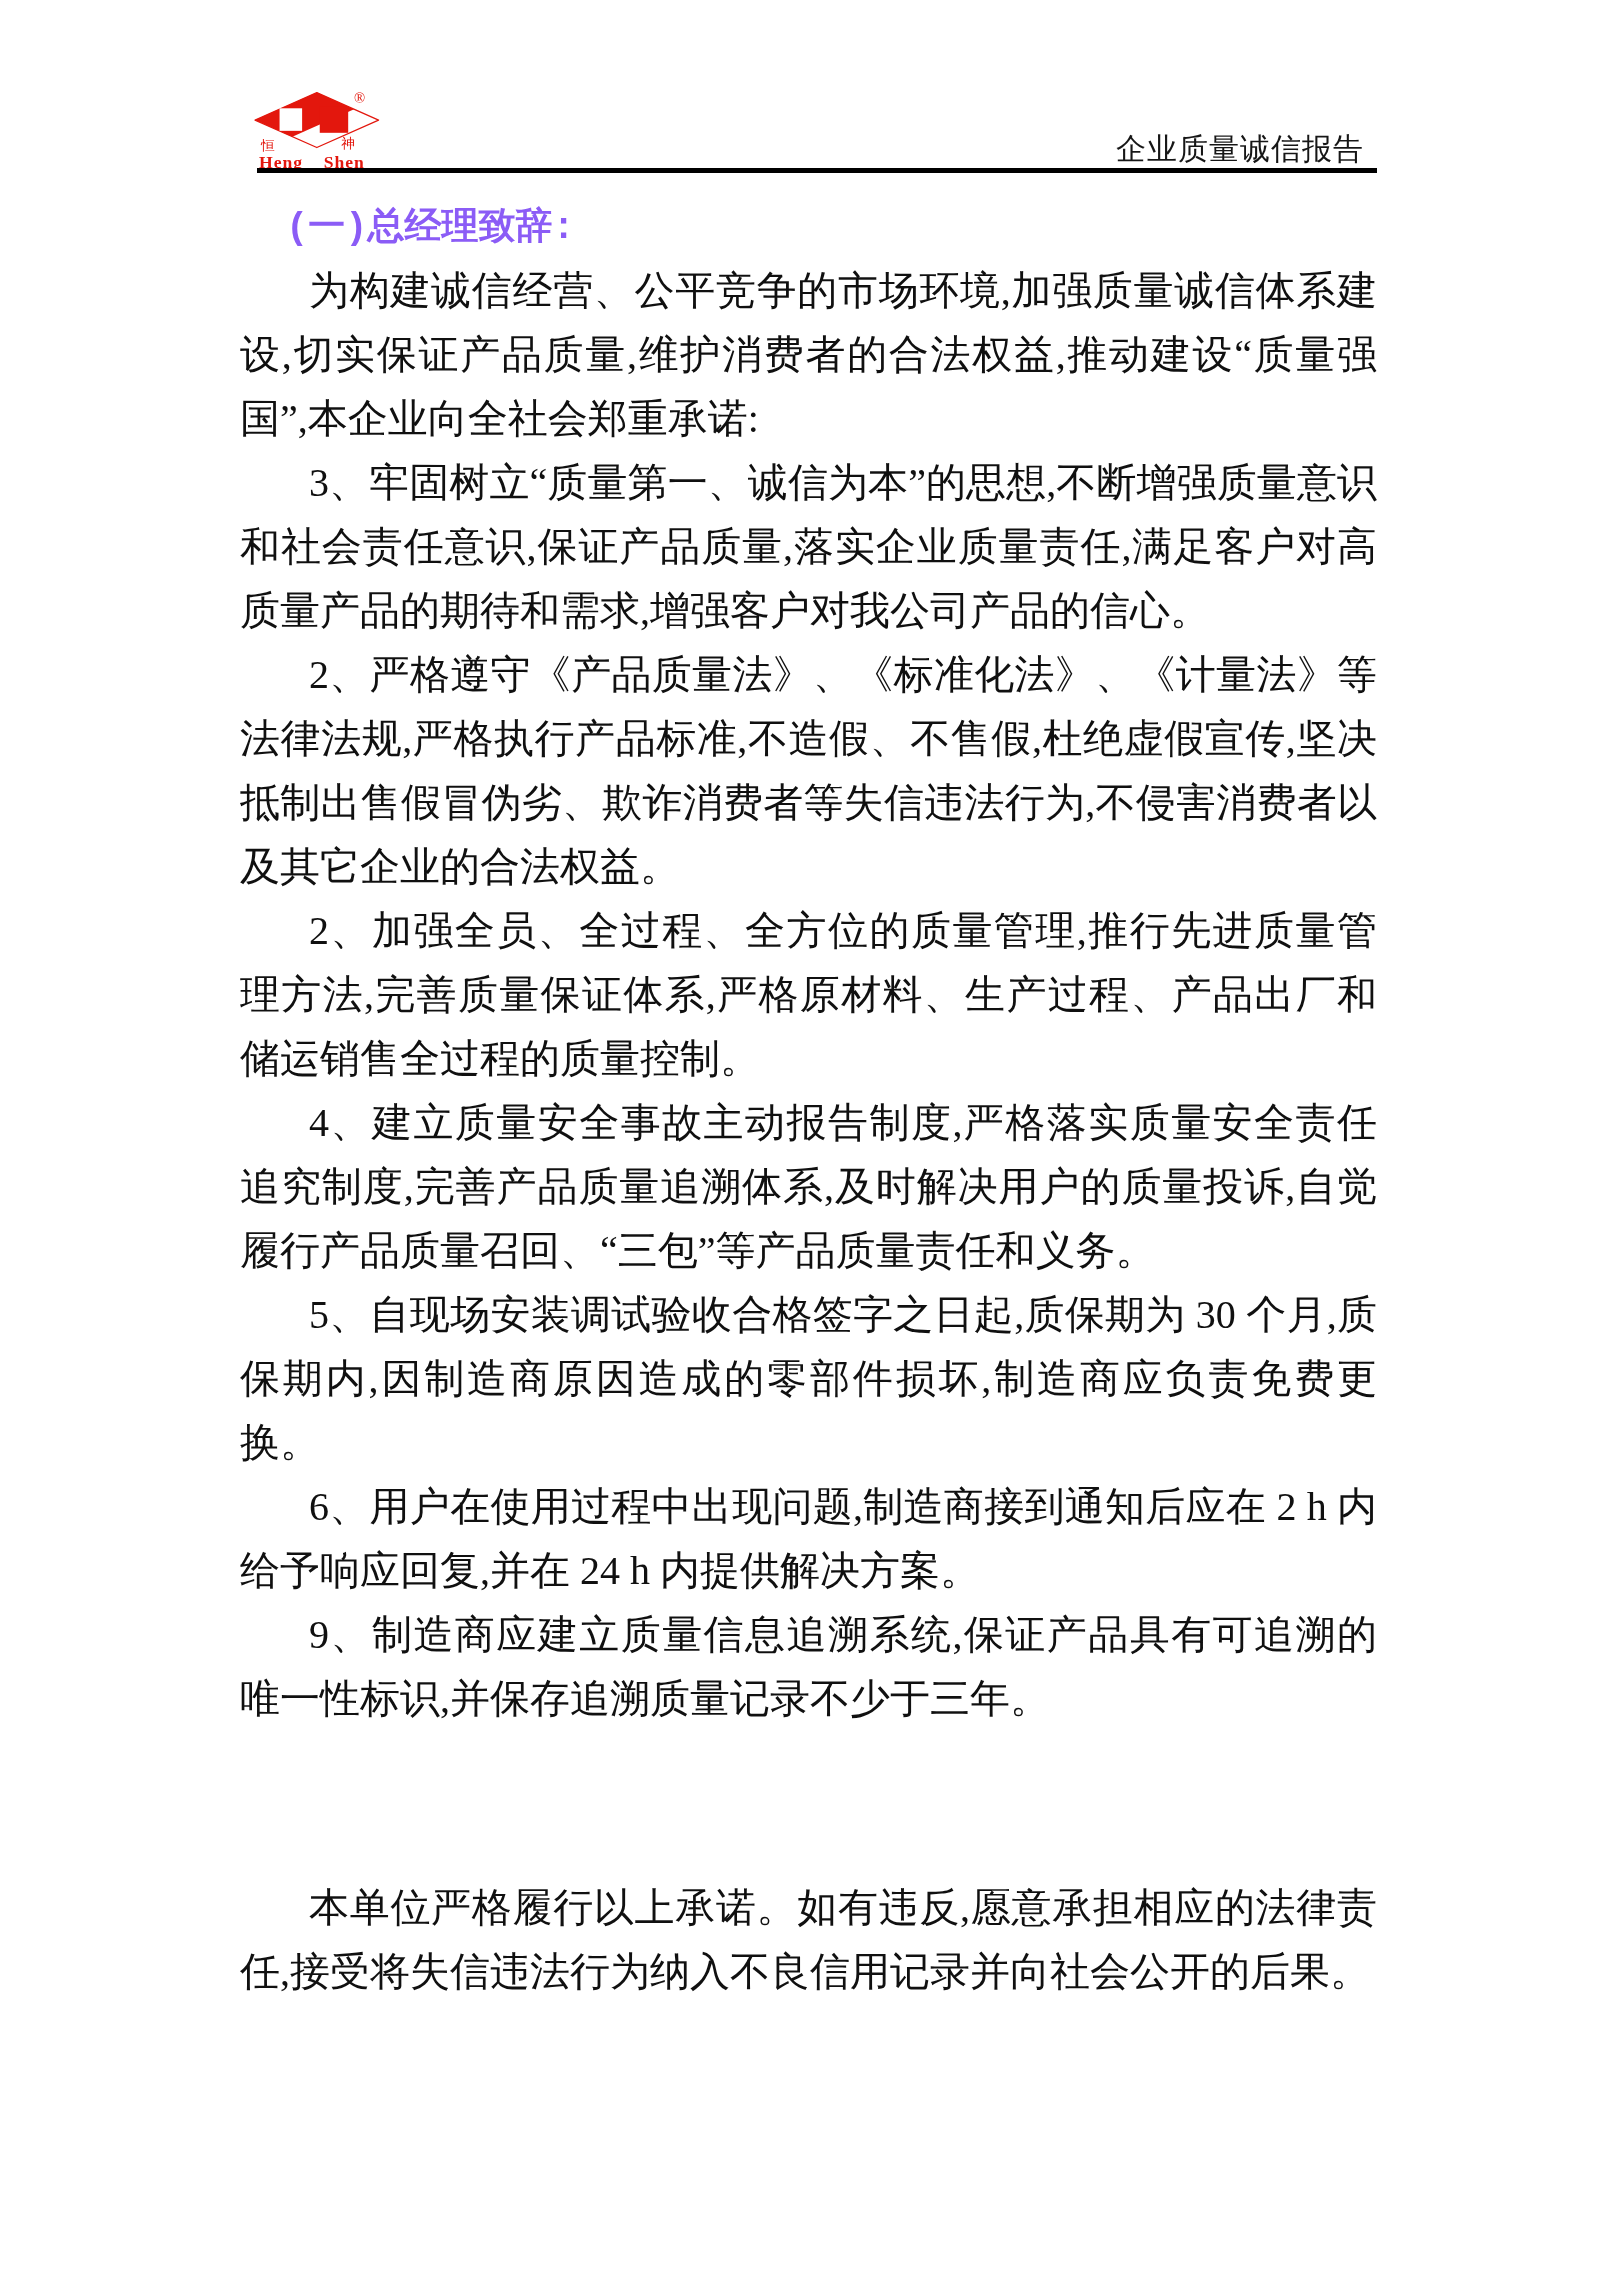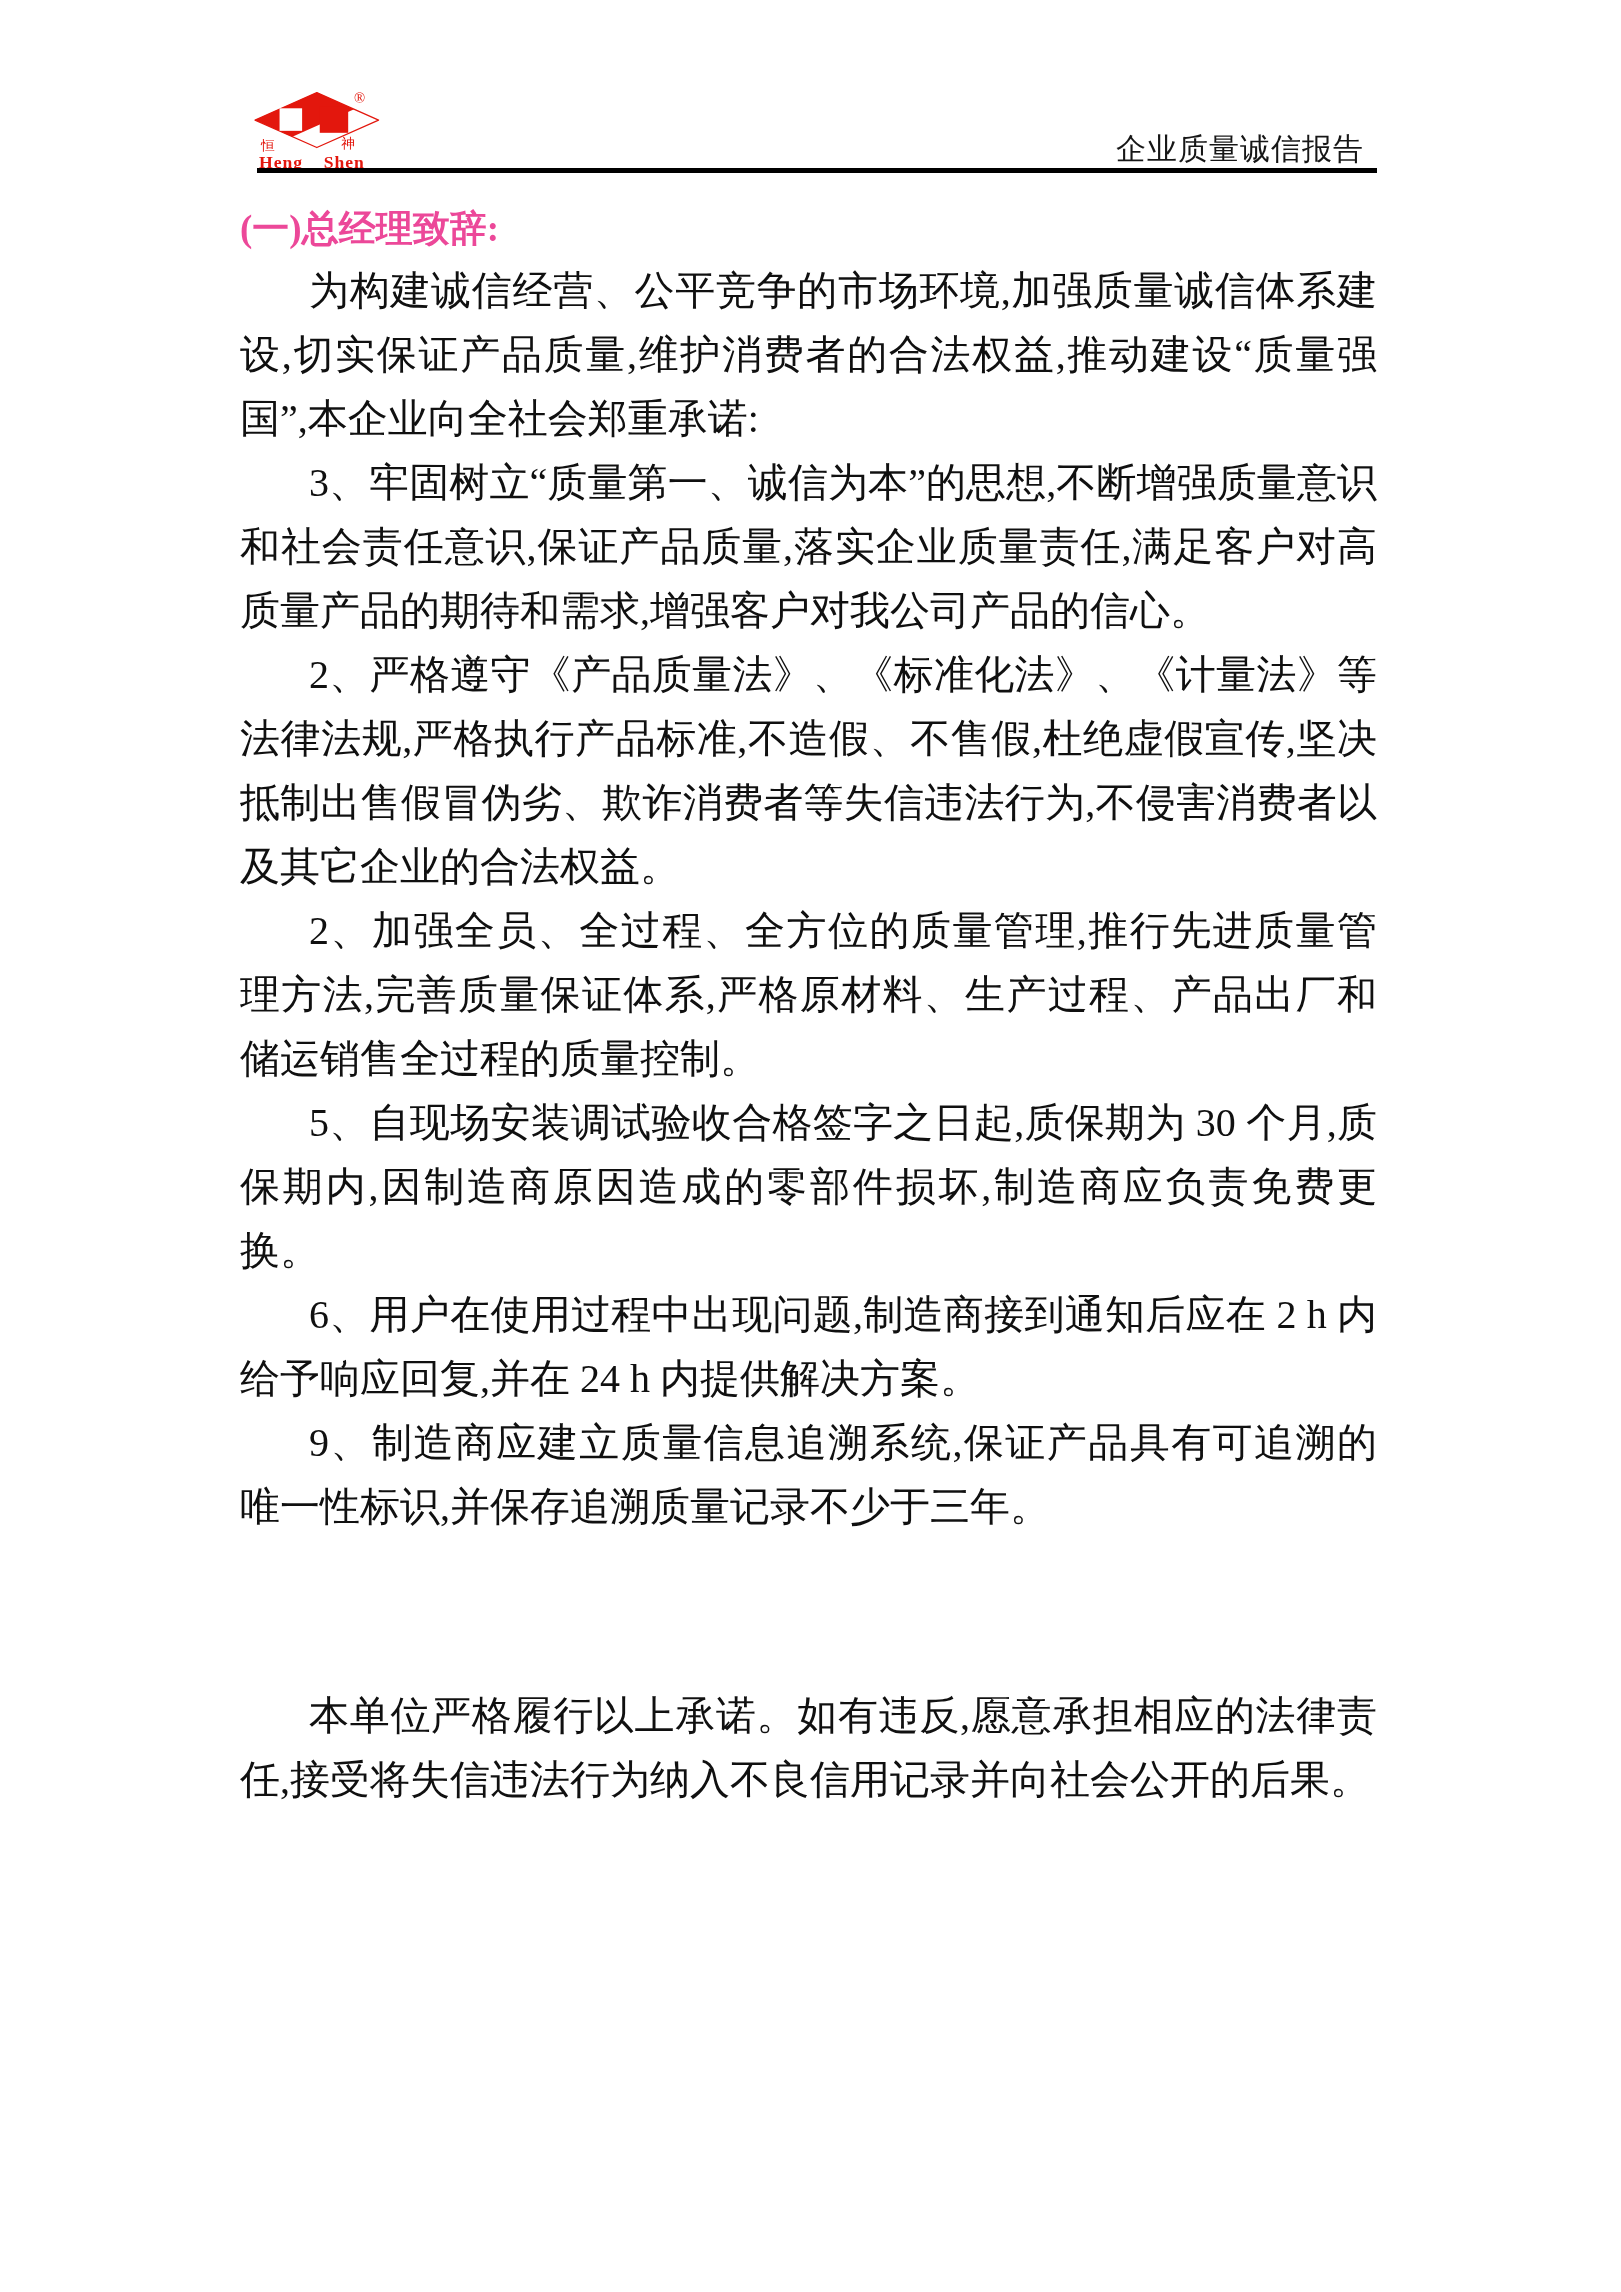--- a/index.html
+++ b/index.html
@@ -45,27 +45,28 @@
   }
 
   
   .content {
     position: absolute;
     left: 240px;
     top: 206px;
     width: 1137px;
   }
   .section-title {
-    font-family: Liberation Serif, serif;
+    font-family: Liberation Mono, monospace;
     font-weight: 700;
     font-size: 37px;
     line-height: 45px;
-    color: #ec4899;
+    color: #8b5cf6;
     margin-bottom: 7.8px;
     white-space: nowrap;
+    margin-left: 46px;
   }
   .para {
     font-size: 40px;
     line-height: 64px;
     text-indent: 69px;
     text-align: justify;
     text-justify: inter-ideograph;
     color: #101010;
   }
   .closing { margin-top: 145px; }
@@ -112,20 +113,21 @@
     <div class="header-rule"></div>
   </div>
 
   <div class="content">
     <h2 class="section-title">(一)总经理致辞:</h2>
     <div>
         <p class="para">为构建诚信经营、公平竞争的市场环境,加强质量诚信体系建设,切实保证产品质量,维护消费者的合法权益,推动建设“质量强国”,本企业向全社会郑重承诺:</p>
         <p class="para">3、牢固树立“质量第一、诚信为本”的思想,不断增强质量意识和社会责任意识,保证产品质量,落实企业质量责任,满足客户对高质量产品的期待和需求,增强客户对我公司产品的信心。</p>
         <p class="para">2、严格遵守《产品质量法》、《标准化法》、《计量法》等法律法规,严格执行产品标准,不造假、不售假,杜绝虚假宣传,坚决抵制出售假冒伪劣、欺诈消费者等失信违法行为,不侵害消费者以及其它企业的合法权益。</p>
         <p class="para">2、加强全员、全过程、全方位的质量管理,推行先进质量管理方法,完善质量保证体系,严格原材料、生产过程、产品出厂和储运销售全过程的质量控制。</p>
+        <p class="para">4、建立质量安全事故主动报告制度,严格落实质量安全责任追究制度,完善产品质量追溯体系,及时解决用户的质量投诉,自觉履行产品质量召回、“三包”等产品质量责任和义务。</p>
         <p class="para">5、自现场安装调试验收合格签字之日起,质保期为 30 个月,质保期内,因制造商原因造成的零部件损坏,制造商应负责免费更换。</p>
         <p class="para">6、用户在使用过程中出现问题,制造商接到通知后应在 2 h 内给予响应回复,并在 24 h 内提供解决方案。</p>
         <p class="para">9、制造商应建立质量信息追溯系统,保证产品具有可追溯的唯一性标识,并保存追溯质量记录不少于三年。</p>
       </div>
     <p class="para closing">本单位严格履行以上承诺。如有违反,愿意承担相应的法律责任,接受将失信违法行为纳入不良信用记录并向社会公开的后果。</p>
   </div>
 
 </div>
 
 

